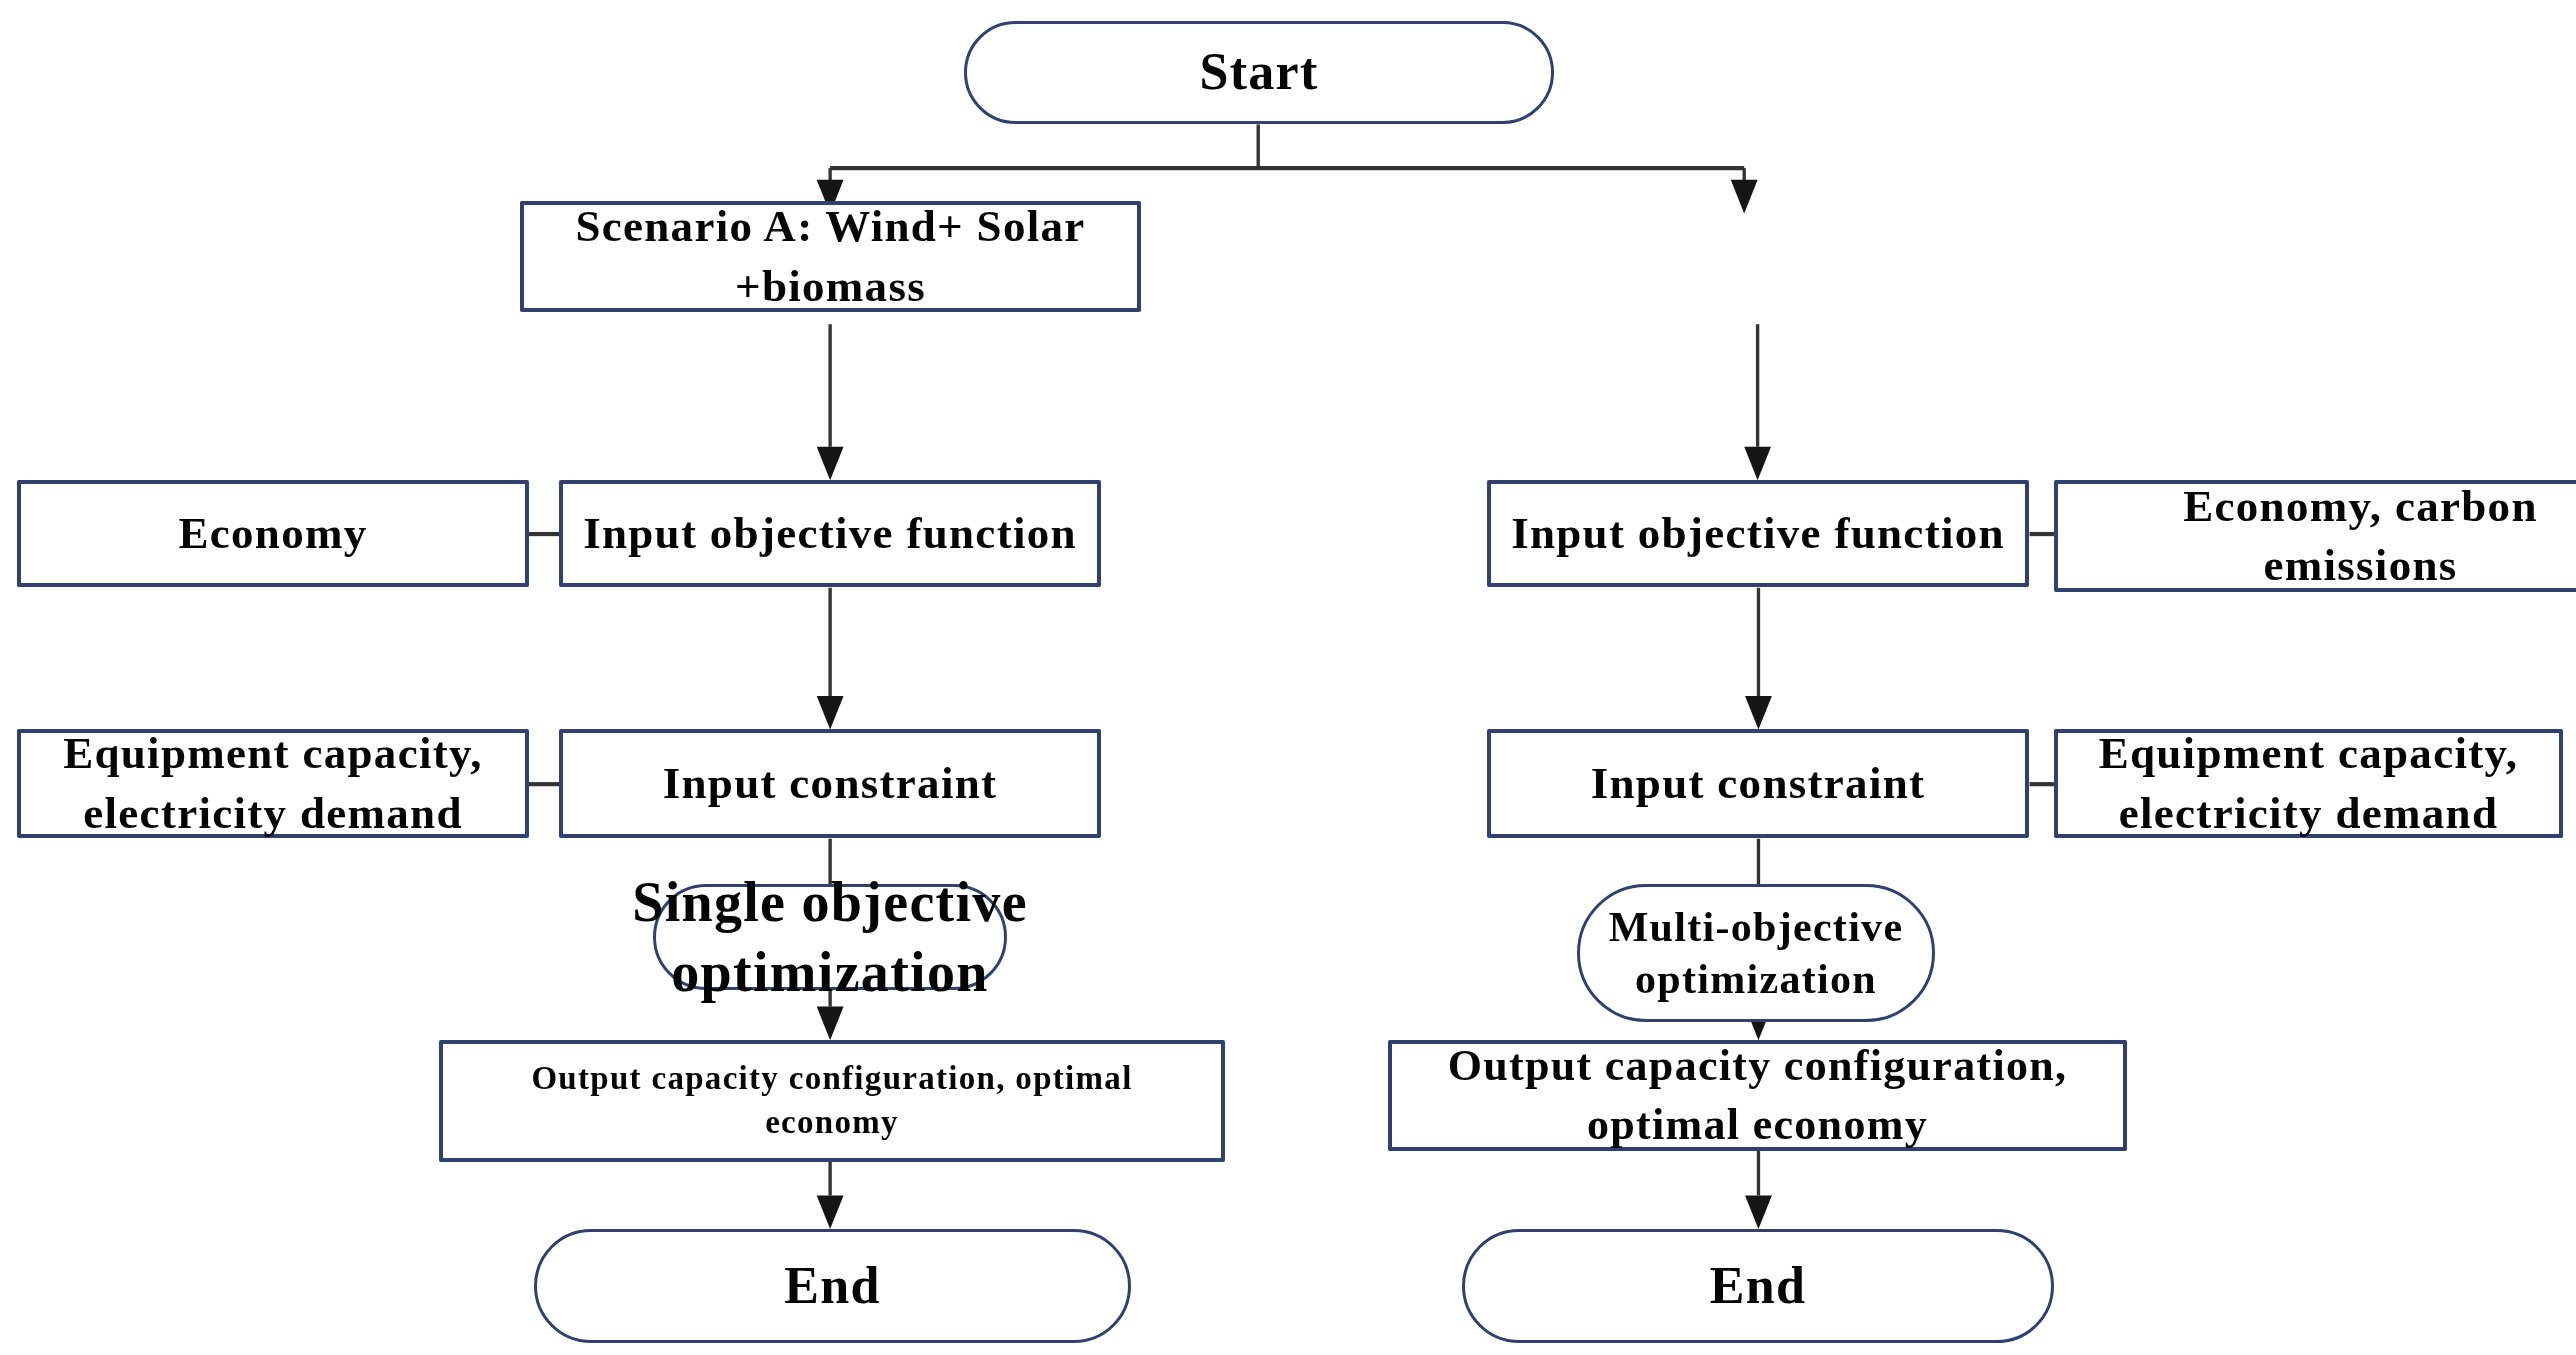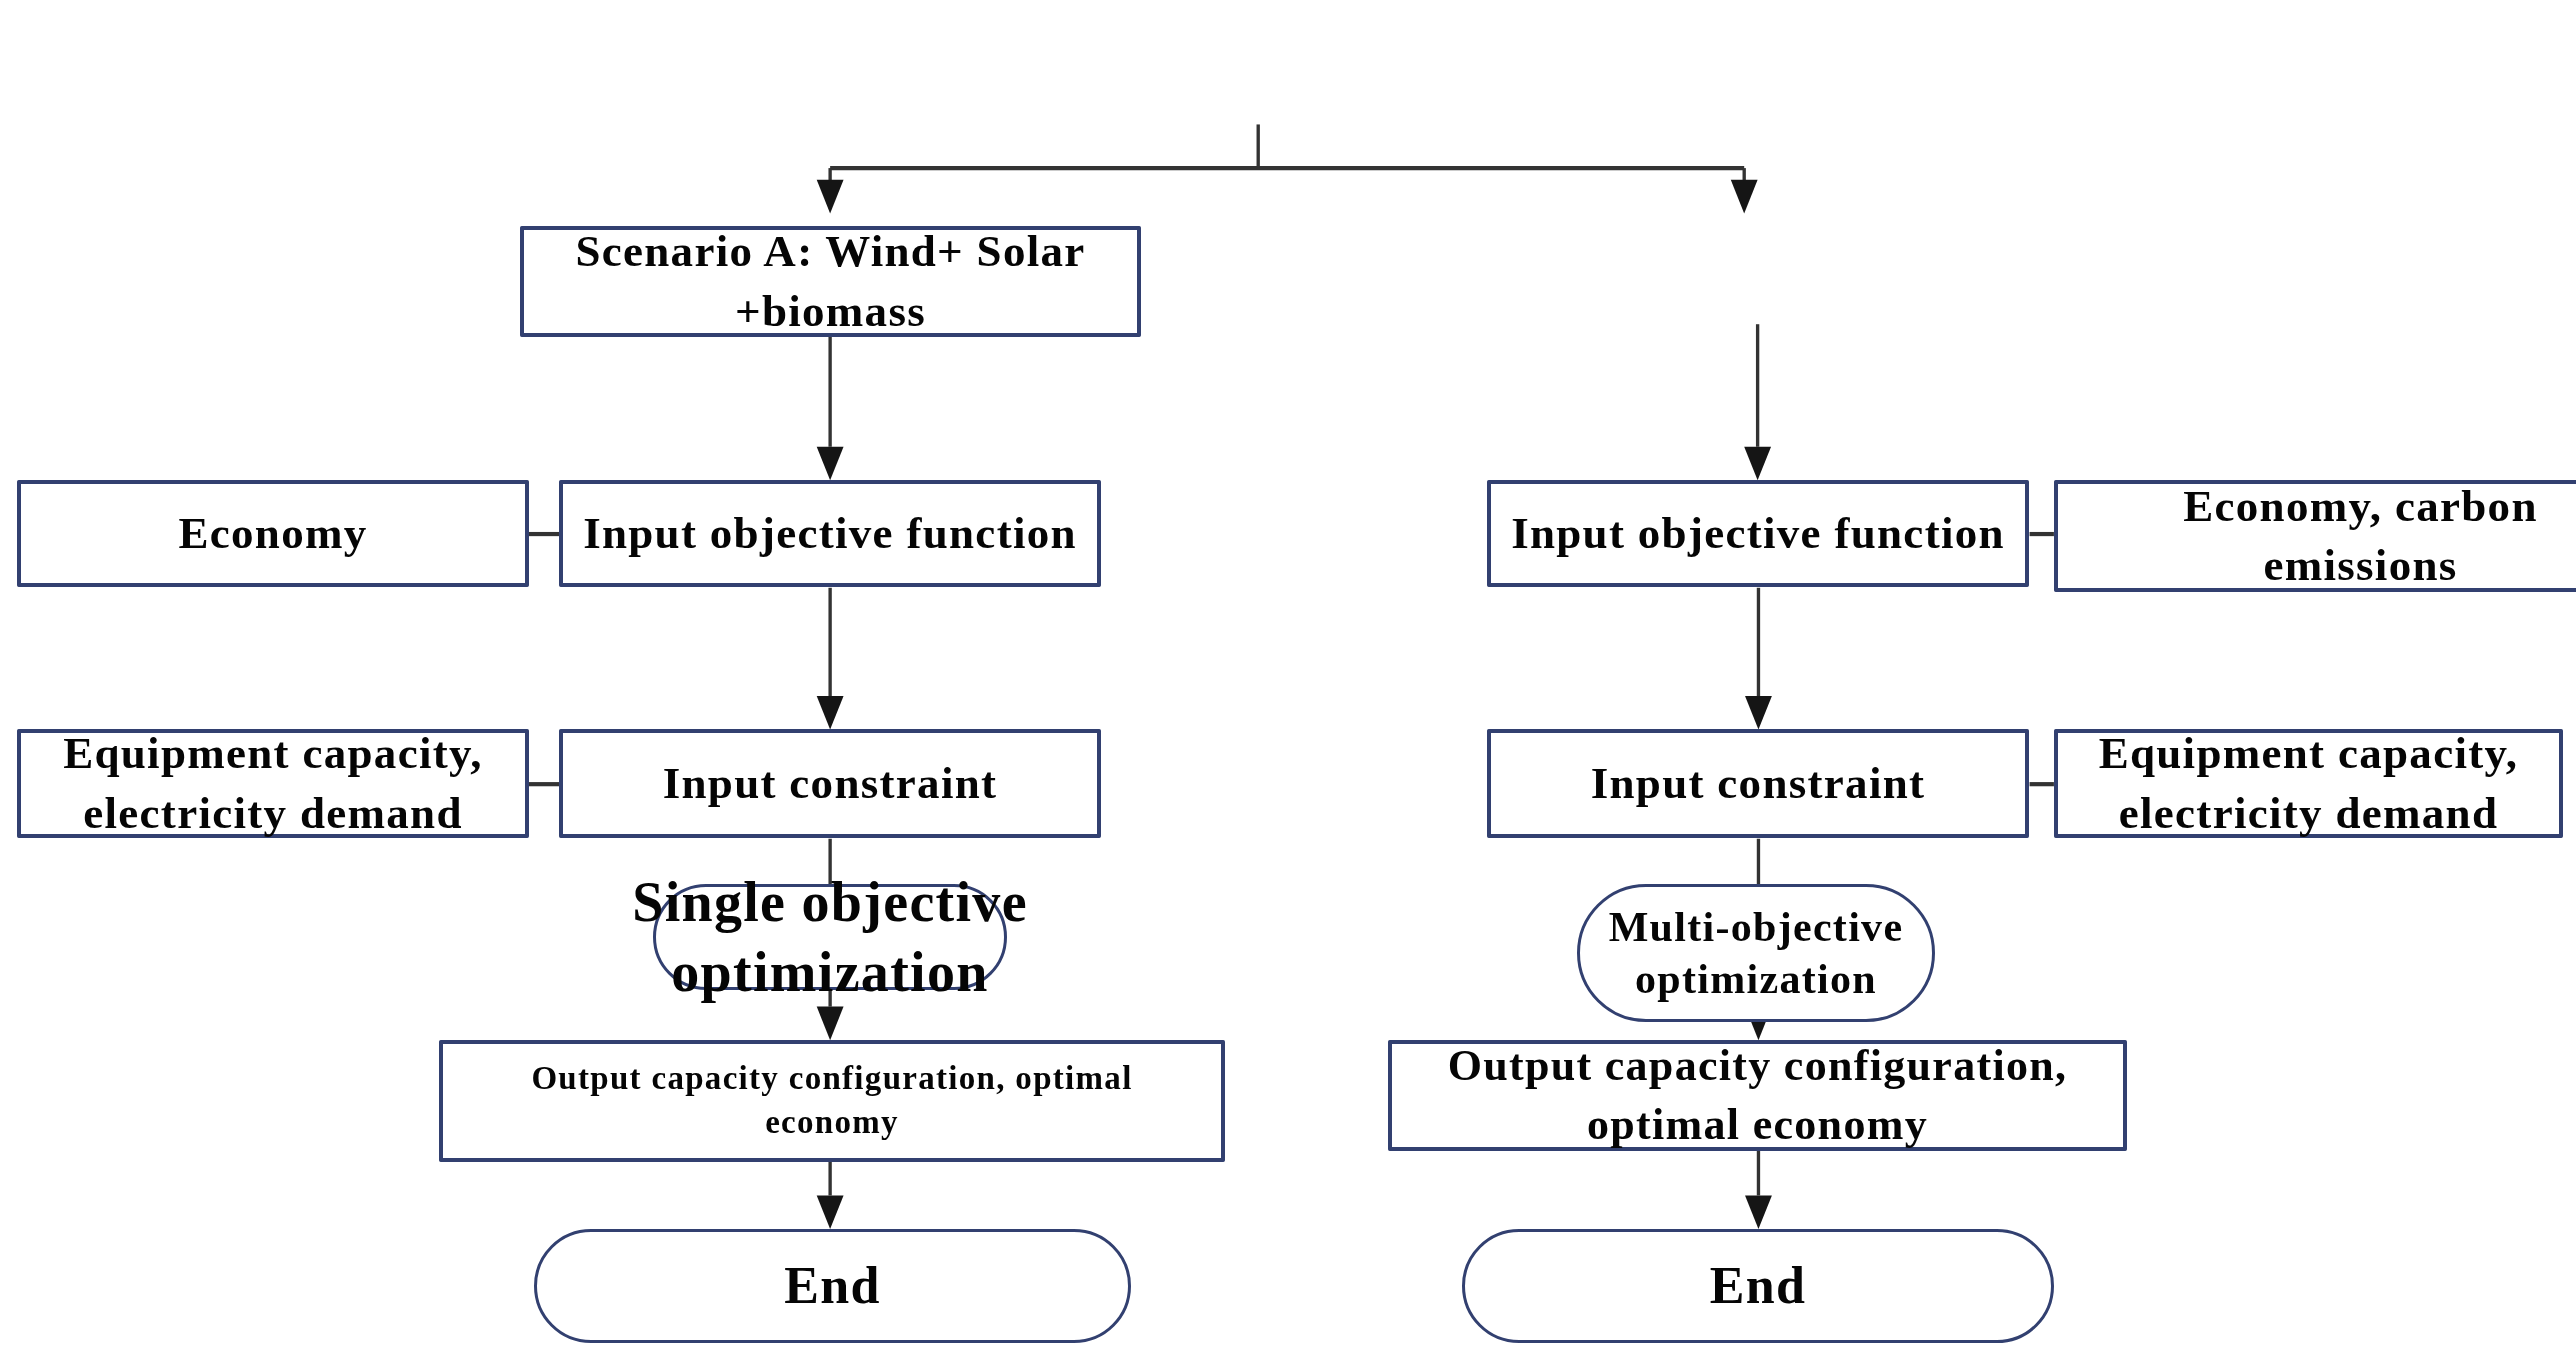--- a/index.html
+++ b/index.html
@@ -35,21 +35,21 @@
     border-radius: 1.7px;
   }
   .stadium {
     border: 3.4px solid #324070;
     border-radius: 839px;
   }
   .terminal { font-size: 52px; }
 
   
   .n-start              { left: 964px; top: 21px;   width: 590px; height: 103px; }
-  .n-scenario-a         { left: 520px;  top: 226px;  width: 621px; height: 111px; }
+  .n-scenario-a         { left: 520px;  top: 201px;  width: 621px; height: 111px; }
   .n-scenario-b         { left: 1357px; top: 213px;  width: 767px; height: 111px; font-size: 44px; }
   .n-economy-a          { left: 17px;   top: 480px;  width: 512px; height: 107px; }
   .n-input-objective-a  { left: 559px;  top: 480px;  width: 542px; height: 107px; }
   .n-input-objective-b  { left: 1487px; top: 480px;  width: 542px; height: 107px; }
   .n-economy-carbon-b   { left: 2054px; top: 480px;  width: 613px; height: 112px; }
   .n-equipment-a        { left: 17px;   top: 729px;  width: 512px; height: 109px; }
   .n-input-constraint-a { left: 559px;  top: 729px;  width: 542px; height: 109px; }
   .n-input-constraint-b { left: 1487px; top: 729px;  width: 542px; height: 109px; }
   .n-equipment-b        { left: 2054px; top: 729px;  width: 509px; height: 109px; }
   .n-single-objective   { left: 653px;  top: 884px; width: 354px; height: 106px; font-size: 56px; line-height: 1.25; }
@@ -97,20 +97,21 @@
       <polygon points="973,829 1005,829 989,869"></polygon>
       <polygon points="973,1199 1005,1199 989,1239"></polygon>
       <polygon points="973,1424 1005,1424 989,1464"></polygon>
       <polygon points="2078,532 2110,532 2094,572"></polygon>
       <polygon points="2079,829 2111,829 2095,869"></polygon>
       <polygon points="2079,1199 2111,1199 2095,1239"></polygon>
       <polygon points="2079,1424 2111,1424 2095,1464"></polygon>
     </g>
   </svg>
 
+  <div class="node stadium terminal n-start">Start</div>
 
   <div class="node rect n-scenario-a">Scenario A: Wind+ Solar
 +biomass</div>
 
   <div class="node rect n-economy-a">Economy</div>
   <div class="node rect n-input-objective-a">Input objective function</div>
   <div class="node rect n-input-objective-b">Input objective function</div>
   <div class="node rect n-economy-carbon-b">Economy, carbon
 emissions</div>
 

